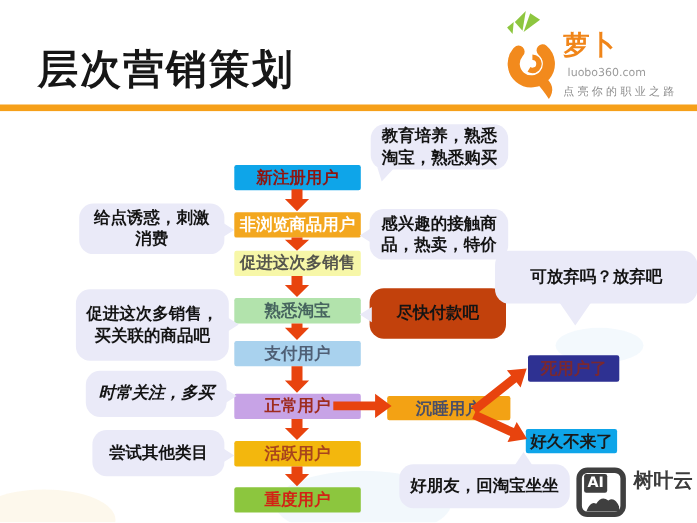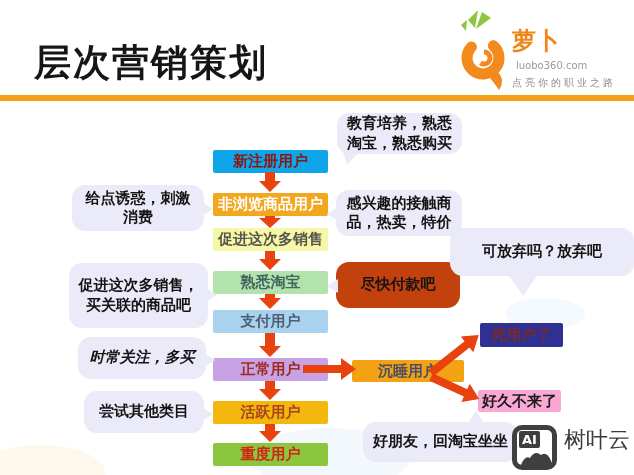--- a/index.html
+++ b/index.html
@@ -43,21 +43,21 @@
   .pad-wide{padding:2px 26px;}
   
   .arrows{position:absolute;left:0;top:0;pointer-events:none;}
   
   .watermark{position:absolute;right:4px;bottom:5px;display:flex;align-items:flex-start;}
   .wm-icon{position:relative;width:45px;height:45px;border:5px solid #3f3f3f;
            border-radius:10px;background:#ffffff;box-sizing:border-box;}
   .wm-ai{position:absolute;left:2px;top:1px;background:#3f3f3f;color:#fff;
          font-size:13px;font-weight:bold;padding:1px 3px;border-radius:2px;}
   .wm-mt{position:absolute;right:1px;bottom:0;}
-  .wm-text{font-size:22px;font-weight:normal;color:#3b3b3b;margin-left:7px;}
+  .wm-text{font-size:18px;font-weight:bold;color:#3b3b3b;margin-left:7px;}
 </style>
 </head>
 <body>
 
 <div class="slide">
 
   <div class="blob blob1"></div>
   <div class="blob blob2"></div>
   <div class="blob blob3"></div>
 
@@ -85,21 +85,21 @@
   <div class="box" style="left: 213px; top: 193px; width: 115px; height: 23px; background: rgb(243, 167, 31); color: rgb(255, 255, 255);">非浏览商品用户</div>
   <div class="box" style="left: 213px; top: 228px; width: 115px; height: 23px; background: rgb(247, 247, 168); color: rgb(85, 85, 77);">促进这次多销售</div>
   <div class="box" style="left: 213px; top: 271px; width: 115px; height: 23px; background: rgb(178, 227, 172); color: rgb(71, 101, 95);">熟悉淘宝</div>
   <div class="box" style="left: 213px; top: 310px; width: 115px; height: 23px; background: rgb(169, 210, 238); color: rgb(79, 95, 117);">支付用户</div>
   <div class="box" style="left: 213px; top: 358px; width: 115px; height: 23px; background: rgb(199, 163, 230); color: rgb(158, 43, 30);">正常用户</div>
   <div class="box" style="left: 213px; top: 401px; width: 115px; height: 23px; background: rgb(243, 183, 13); color: rgb(168, 68, 28);">活跃用户</div>
   <div class="box" style="left: 213px; top: 443px; width: 115px; height: 23px; background: rgb(140, 198, 62); color: rgb(210, 35, 21);">重度用户</div>
 
   <div class="box" style="left: 352px; top: 360px; width: 112px; height: 22px; background: rgb(243, 162, 20); color: rgb(74, 78, 102);">沉睡用户</div>
   <div class="box" style="left: 480px; top: 323px; width: 83px; height: 24px; background: rgb(46, 49, 146); color: rgb(122, 40, 48);">死用户了</div>
-  <div class="box" style="left: 478px; top: 390px; width: 83px; height: 22px; background: #f9a8d4; color: rgb(26, 26, 26);">好久不来了</div>
+  <div class="box" style="left: 478px; top: 390px; width: 83px; height: 22px; background: #0ea5e9; color: rgb(26, 26, 26);">好久不来了</div>
 
   <div class="bubble tail-bl" style="left: 337px; top: 113px; width: 125px; height: 41px; background: rgb(234, 234, 248); text-align: center;">教育培养，熟悉淘宝，熟悉购买</div>
   <div class="bubble tail-r" style="left: 72px; top: 185px; width: 132px; height: 46px; background: rgb(234, 234, 248);">给点诱惑，刺激消费</div>
   <div class="bubble tail-l" style="left: 336px; top: 190px; width: 126px; height: 46px; background: rgb(234, 234, 248);">感兴趣的接触商品，热卖，特价</div>
   <div class="bubble tail-r" style="left: 69px; top: 263px; width: 139px; height: 65px; background: rgb(234, 234, 248); text-align: center;">促进这次多销售，买关联的商品吧</div>
   <div class="bubble tail-l" style="left: 336px; top: 262px; width: 124px; height: 46px; background: #c2410c;">尽快付款吧</div>
   <div class="bubble tail-down-big pad-wide" style="left: 450px; top: 228px; width: 184px; height: 48px; background: rgb(234, 234, 248);">可放弃吗？放弃吧</div>
   <div class="bubble tail-r" style="left: 78px; top: 337px; width: 128px; height: 42px; background: rgb(234, 234, 248); font-style: italic;">时常关注，多买</div>
   <div class="bubble tail-r" style="left: 84px; top: 391px; width: 120px; height: 42px; background: rgb(234, 234, 248);">尝试其他类目</div>
   <div class="bubble tail-up" style="left: 363px; top: 422px; width: 155px; height: 40px; background: rgb(234, 234, 248);">好朋友，回淘宝坐坐</div>

